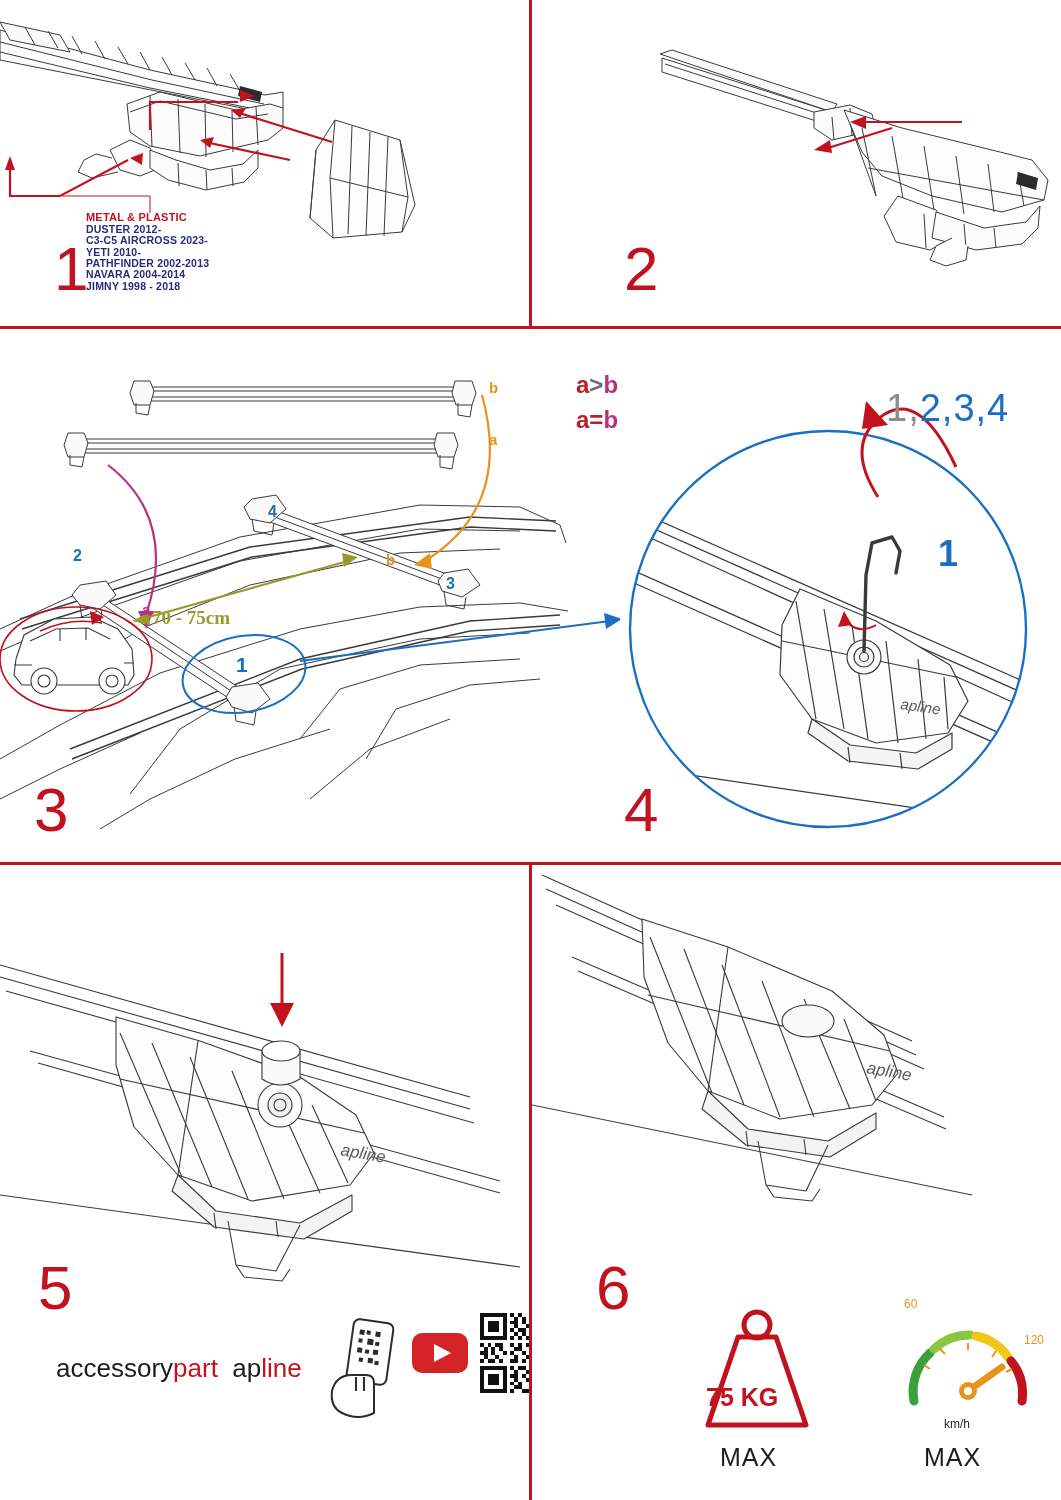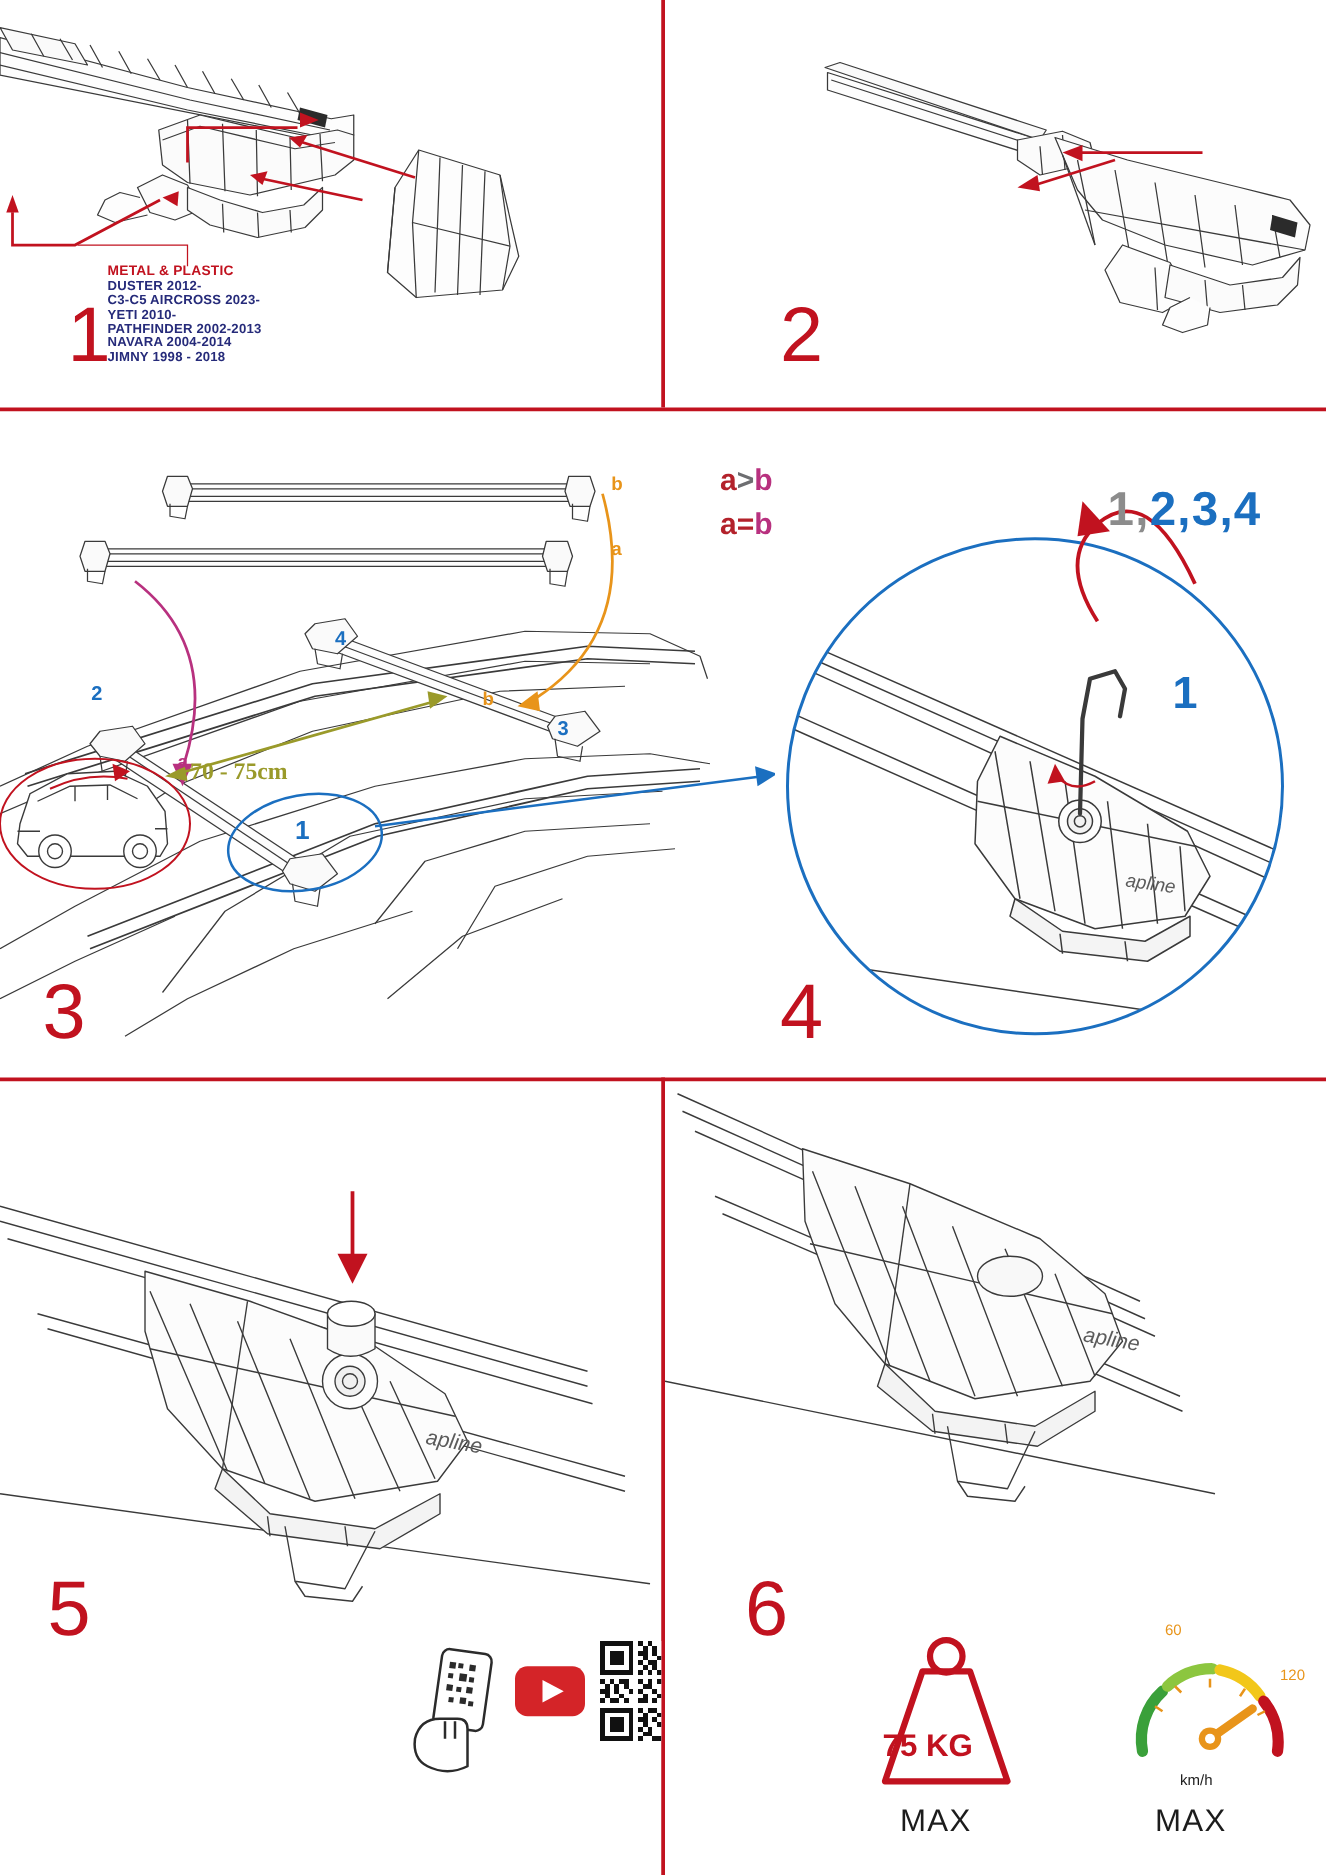--- a/index.html
+++ b/index.html
@@ -63,21 +63,21 @@
     line-height: 1.45;
   }
   .ab-a { color: #b3222b; }
   .ab-gt { color: #6d6e71; }
   .ab-b { color: #b8317f; }
   .ab-eq { color: #b3222b; }
 
   .callout-1234 {
     position: absolute;
     font-size: 38px;
-    font-weight: bold;
+    font-weight: normal;
     letter-spacing: 1px;
   }
   .c-gray { color: #8c8c8c; }
   .c-blue { color: #1b6fc0; }
 
   .blue-one {
     position: absolute;
     color: #1b6fc0;
     font-size: 36px;
     font-weight: bold;
@@ -476,20 +476,23 @@
         <g stroke="#c1121f" stroke-width="3" fill="none">
           <path d="M282 88 L282 144"></path>
         </g>
         <path d="M282 162 L270 138 L294 138 Z" fill="#c1121f"></path>
       </svg>
     </div>
 
     <div class="step-num" style="left:38px; top:392px;">5</div>
 
     <div class="brand" style="left:56px; top:482px;">
+      <div class="line2">
+        <span class="acc">accessory</span><span class="part">part</span>&nbsp;&nbsp;<span class="ap">ap</span><span class="lineword">line</span>
+      </div>
     </div>
 
     <div class="svgwrap" style="left:326px; top:452px;">
       <svg width="80" height="110" viewBox="0 0 80 110">
         <g fill="none" stroke="#2b2b2b" stroke-width="2" stroke-linejoin="round">
           <rect x="24" y="4" width="40" height="62" rx="6" fill="#ffffff" transform="rotate(8 44 35)"></rect>
           <path d="M6 74 Q10 58 26 58 L40 58 Q48 58 48 66 L48 96 Q32 104 16 96 Q4 90 6 74 Z" fill="#ffffff"></path>
           <path d="M30 60 L30 74 M38 60 L38 74"></path>
         </g>
         <g fill="#2b2b2b">
@@ -670,19 +673,19 @@
         <g stroke="#e8941a" stroke-width="2" fill="none">
           <path d="M34 70 L40 74 M50 54 L55 59 M78 48 L78 55 M106 56 L102 62 M122 74 L116 77"></path>
         </g>
         <g stroke="#e8941a" stroke-width="7" stroke-linecap="round" fill="none">
           <path d="M78 96 L112 72"></path>
         </g>
         <circle cx="78" cy="96" r="9" fill="#e8941a"></circle>
         <circle cx="78" cy="96" r="4" fill="#ffffff"></circle>
       </svg>
     </div>
-    <div class="gauge-num" style="left:372px; top:432px;margin-left:28px;">60</div>
+    <div class="gauge-num" style="left:372px; top:432px;">60</div>
     <div class="gauge-num" style="left:492px; top:468px;">120</div>
     <div class="kmh" style="left:412px; top:552px;">km/h</div>
     <div class="maxlabel" style="left:392px; top:578px;">MAX</div>
   </div>
 
 </div>
 
 </body></html>

